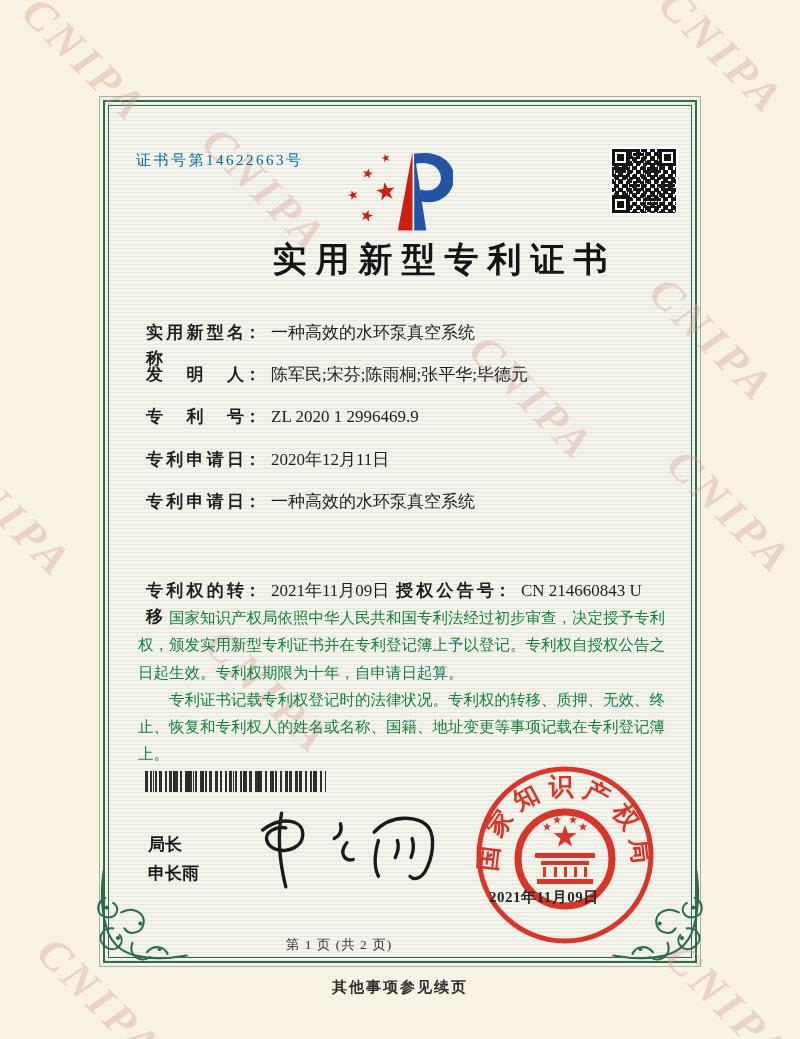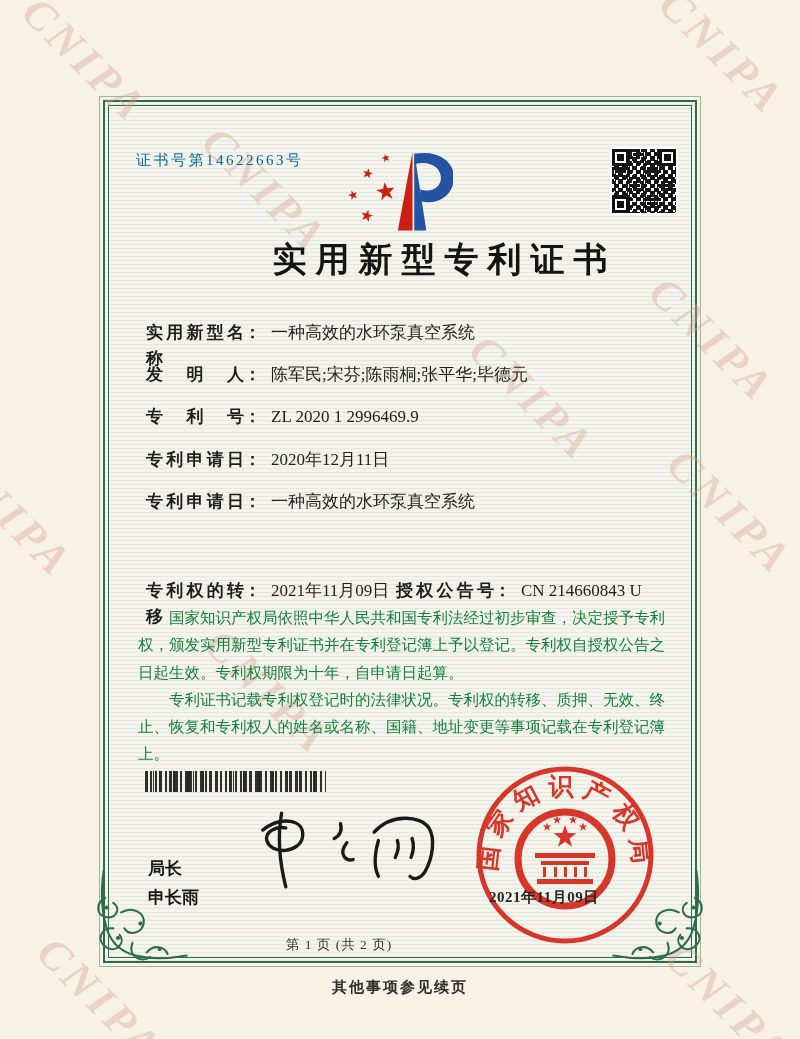--- a/index.html
+++ b/index.html
@@ -42,21 +42,21 @@
   
   .body{position:absolute;left:138px;top:604px;width:528px;z-index:2;font-size:15.5px;line-height:1.76;color:#15803d;}
   .body p{margin:0;text-indent:2em;}
 
   
   .barcode{position:absolute;left:145px;top:771px;width:181px;height:21px;z-index:2;opacity:.92;
       background:repeating-linear-gradient(90deg,#202020 0 2px,rgba(0,0,0,0) 2px 5px),
                  repeating-linear-gradient(90deg,#202020 0 1px,rgba(0,0,0,0) 1px 8px),
                  repeating-linear-gradient(90deg,#161616 0 3px,rgba(0,0,0,0) 3px 14px);}
   .sig-label{position:absolute;left:148px;top:830px;z-index:2;
-      font-family:"Liberation Sans","DejaVu Sans",sans-serif;font-weight:700;font-size:17px;color:#161616;line-height:29px;margin-top:24px;}
+      font-family:"Liberation Sans","DejaVu Sans",sans-serif;font-weight:700;font-size:17px;color:#161616;line-height:29px;}
   .sig-script{position:absolute;left:250px;top:806px;width:200px;height:86px;z-index:2;}
   .seal{position:absolute;left:471px;top:761px;width:188px;height:188px;z-index:2;opacity:.93;}
   .seal-date{position:absolute;left:489px;top:888px;z-index:3;font-weight:700;font-size:15px;
       letter-spacing:.5px;color:#262626;}
   .page-info{position:absolute;left:103px;top:936px;width:472px;text-align:center;font-size:13.5px;
       color:#333;z-index:2;letter-spacing:1px;}
   .footer-note{position:absolute;left:0;top:978px;width:800px;text-align:center;font-size:15px;
       font-weight:600;color:#2e2e2e;z-index:2;letter-spacing:2px;}
 
   .flourish{position:absolute;top:866px;width:104px;height:104px;z-index:2;}

